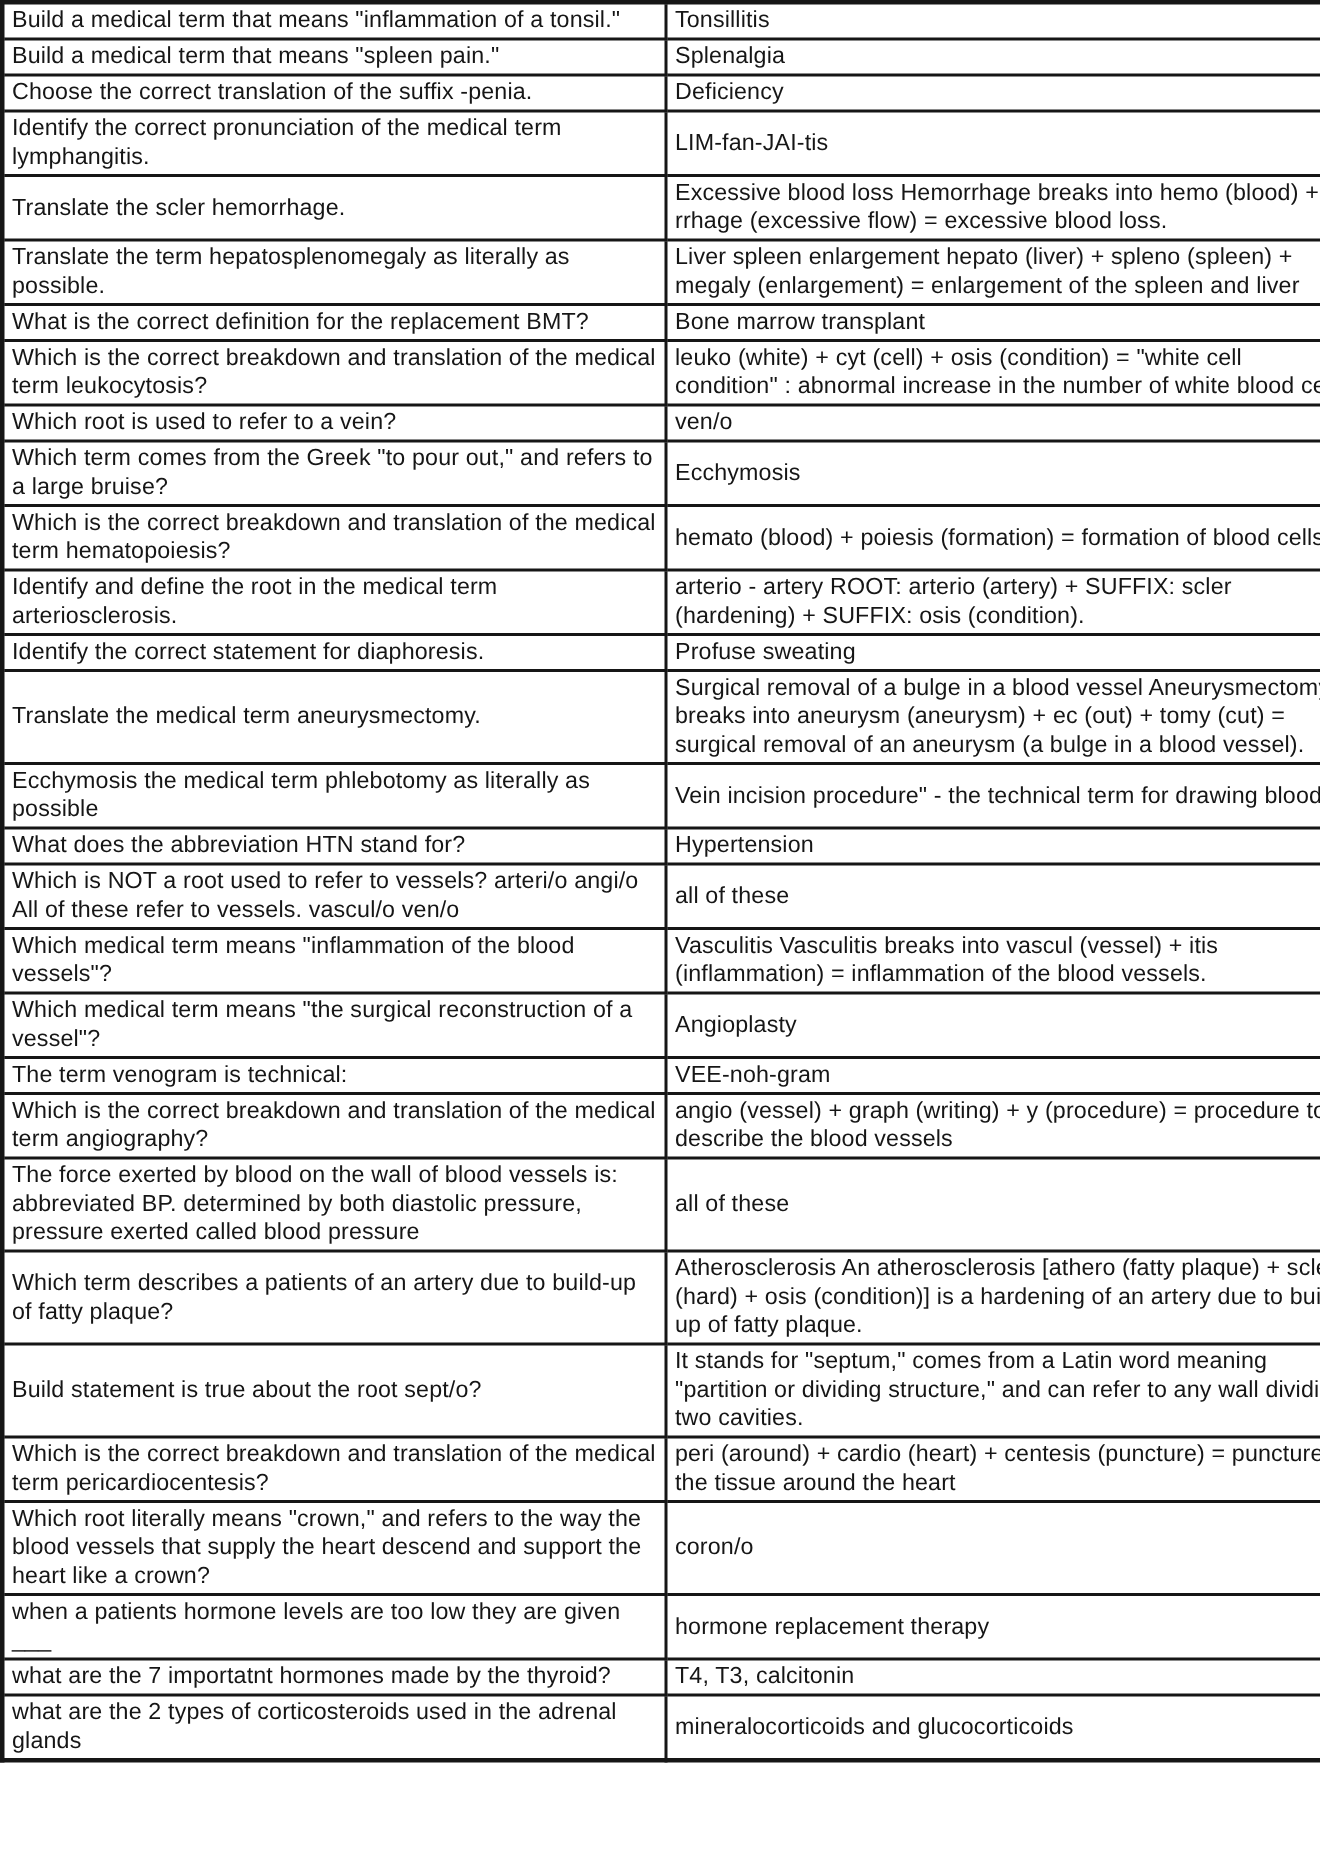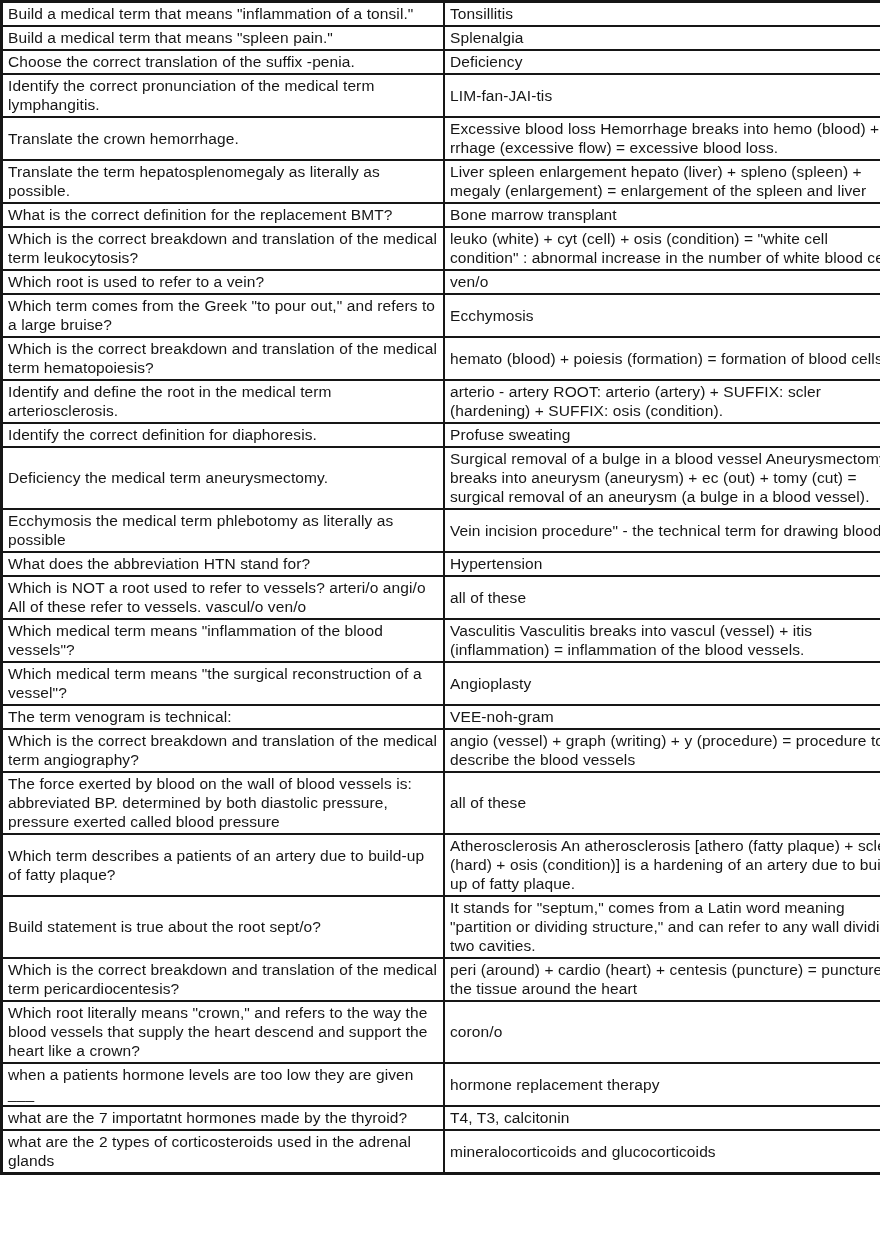--- a/index.html
+++ b/index.html
@@ -58,21 +58,21 @@
     <td class="q-cell">Choose the correct translation of the suffix -penia.</td>
     <td class="a-cell">Deficiency</td>
   </tr>
 
   <tr>
     <td class="q-cell">Identify the correct pronunciation of the medical term lymphangitis.</td>
     <td class="a-cell">LIM-fan-JAI-tis</td>
   </tr>
 
   <tr>
-    <td class="q-cell">Translate the crown hemorrhage.</td>
+    <td class="q-cell">Translate the scler hemorrhage.</td>
     <td class="a-cell">Excessive blood loss Hemorrhage breaks into hemo (blood) + rrhage (excessive flow) = excessive blood loss.</td>
   </tr>
 
   <tr>
     <td class="q-cell">Translate the term hepatosplenomegaly as literally as possible.</td>
     <td class="a-cell">Liver spleen enlargement hepato (liver) + spleno (spleen) + megaly (enlargement) = enlargement of the spleen and liver</td>
   </tr>
 
   <tr>
     <td class="q-cell">What is the correct definition for the replacement BMT?</td>
@@ -98,26 +98,26 @@
     <td class="q-cell">Which is the correct breakdown and translation of the medical term hematopoiesis?</td>
     <td class="a-cell">hemato (blood) + poiesis (formation) = formation of blood cells</td>
   </tr>
 
   <tr>
     <td class="q-cell">Identify and define the root in the medical term arteriosclerosis.</td>
     <td class="a-cell">arterio - artery ROOT: arterio (artery) + SUFFIX: scler (hardening) + SUFFIX: osis (condition).</td>
   </tr>
 
   <tr>
-    <td class="q-cell">Identify the correct definition for diaphoresis.</td>
+    <td class="q-cell">Identify the correct statement for diaphoresis.</td>
     <td class="a-cell">Profuse sweating</td>
   </tr>
 
   <tr>
-    <td class="q-cell">Deficiency the medical term aneurysmectomy.</td>
+    <td class="q-cell">Translate the medical term aneurysmectomy.</td>
     <td class="a-cell">Surgical removal of a bulge in a blood vessel Aneurysmectomy breaks into aneurysm (aneurysm) + ec (out) + tomy (cut) = surgical removal of an aneurysm (a bulge in a blood vessel).</td>
   </tr>
 
   <tr>
     <td class="q-cell">Ecchymosis the medical term phlebotomy as literally as possible</td>
     <td class="a-cell">Vein incision procedure" - the technical term for drawing blood</td>
   </tr>
 
   <tr>
     <td class="q-cell">What does the abbreviation HTN stand for?</td>

